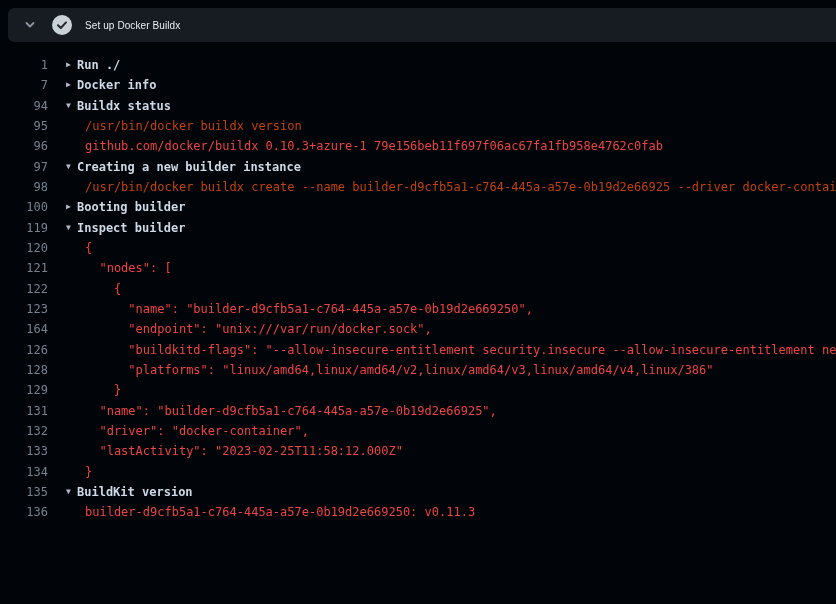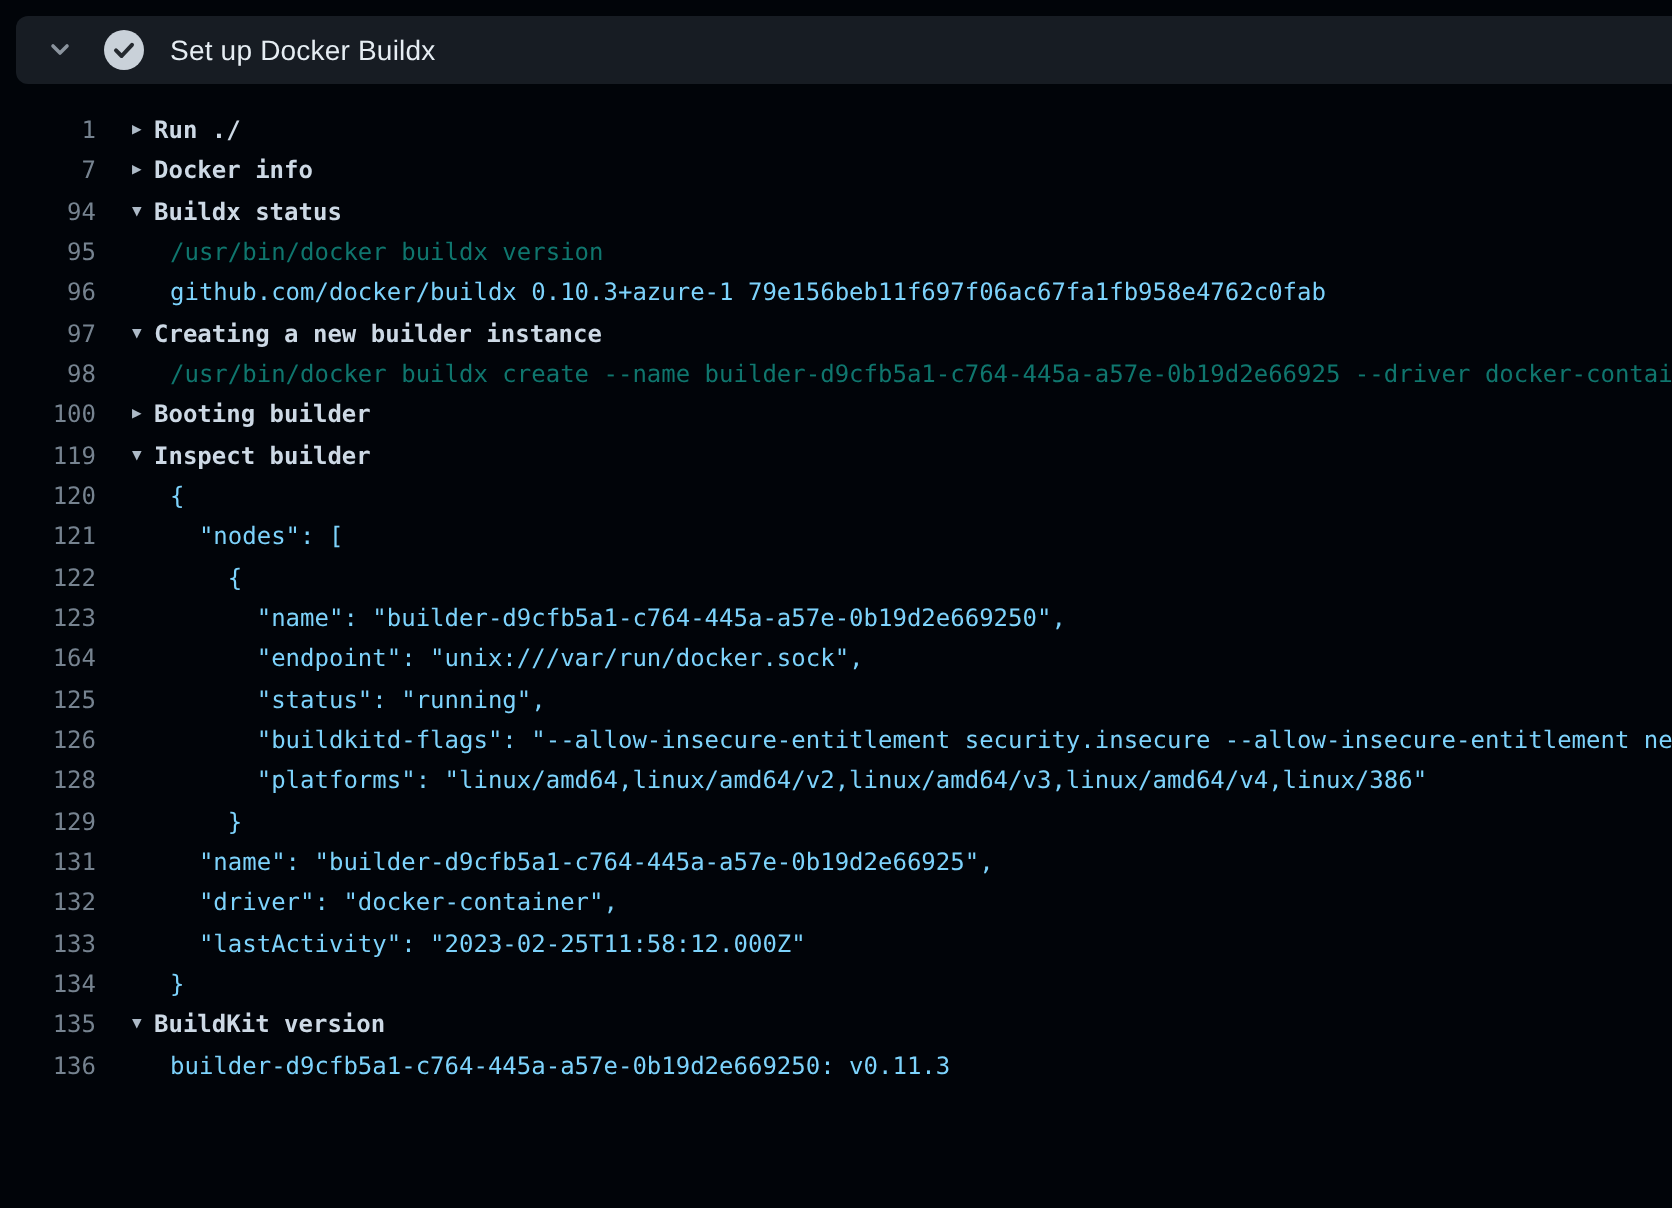--- a/index.html
+++ b/index.html
@@ -19,21 +19,21 @@
     display: flex;
     align-items: center;
     padding-left: 15px;
     cursor: pointer;
   }
   .chevron-wrap { width: 14px; height: 14px; display: flex; align-items: center; justify-content: center; }
   .status-wrap { margin-left: 15px; width: 20px; height: 20px; display: flex; align-items: center; justify-content: center; }
   .step-title {
     margin-left: 13px;
     color: #e6edf3;
-    font-size: 14px;
+    font-size: 10px;
     font-weight: 500;
     letter-spacing: 0.1px;
   }
   
   .log {
     position: absolute;
     top: 42px; left: 0; right: 0; bottom: 0;
     padding-top: 13px;
     font-family: "DejaVu Sans Mono", "Liberation Mono", monospace;
     font-size: 12px;
@@ -55,22 +55,22 @@
   .marker {
     flex: none;
     margin-left: 18px;
     width: 11px;
     font-size: 8px;
     color: #adbac7;
     line-height: 1;
   }
   .group-label { color: #cdd9e5; font-weight: bold; }
   .group-row { cursor: pointer; }
-  .cmd { margin-left: 37px; color: #0f766e; text-align: center; }
-  .out { margin-left: 37px; color: #7dd3fc; }
+  .cmd { margin-left: 37px; color: #c2410c; text-align: center; }
+  .out { margin-left: 37px; color: #ef4444; }
 </style>
 </head>
 <body>
 
 <div class="step-header">
   <span class="chevron-wrap">
     <svg width="12" height="12" viewBox="0 0 12 12">
       <polyline points="2.5,4 6,7.5 9.5,4" fill="none" stroke="#8b949e" stroke-width="1.8" stroke-linecap="round" stroke-linejoin="round"></polyline>
     </svg>
   </span>
@@ -92,21 +92,20 @@
       <div class="line"><span class="num">96</span><span class="out">github.com/docker/buildx 0.10.3+azure-1 79e156beb11f697f06ac67fa1fb958e4762c0fab</span></div>
       <div class="line group-row"><span class="num">97</span><span class="marker">▼</span><span class="group-label">Creating a new builder instance</span></div>
       <div class="line"><span class="num">98</span><span class="cmd">/usr/bin/docker buildx create --name builder-d9cfb5a1-c764-445a-a57e-0b19d2e66925 --driver docker-container</span></div>
       <div class="line group-row"><span class="num">100</span><span class="marker">▶</span><span class="group-label">Booting builder</span></div>
       <div class="line group-row"><span class="num">119</span><span class="marker">▼</span><span class="group-label">Inspect builder</span></div>
       <div class="line"><span class="num">120</span><span class="out">{</span></div>
       <div class="line"><span class="num">121</span><span class="out">  "nodes": [</span></div>
       <div class="line"><span class="num">122</span><span class="out">    {</span></div>
       <div class="line"><span class="num">123</span><span class="out">      "name": "builder-d9cfb5a1-c764-445a-a57e-0b19d2e669250",</span></div>
       <div class="line"><span class="num">164</span><span class="out">      "endpoint": "unix:///var/run/docker.sock",</span></div>
-      <div class="line"><span class="num">125</span><span class="out">      "status": "running",</span></div>
       <div class="line"><span class="num">126</span><span class="out">      "buildkitd-flags": "--allow-insecure-entitlement security.insecure --allow-insecure-entitlement network.host",</span></div>
       <div class="line"><span class="num">128</span><span class="out">      "platforms": "linux/amd64,linux/amd64/v2,linux/amd64/v3,linux/amd64/v4,linux/386"</span></div>
       <div class="line"><span class="num">129</span><span class="out">    }</span></div>
       <div class="line"><span class="num">131</span><span class="out">  "name": "builder-d9cfb5a1-c764-445a-a57e-0b19d2e66925",</span></div>
       <div class="line"><span class="num">132</span><span class="out">  "driver": "docker-container",</span></div>
       <div class="line"><span class="num">133</span><span class="out">  "lastActivity": "2023-02-25T11:58:12.000Z"</span></div>
       <div class="line"><span class="num">134</span><span class="out">}</span></div>
       <div class="line group-row"><span class="num">135</span><span class="marker">▼</span><span class="group-label">BuildKit version</span></div>
       <div class="line"><span class="num">136</span><span class="out">builder-d9cfb5a1-c764-445a-a57e-0b19d2e669250: v0.11.3</span></div>
     </div>

